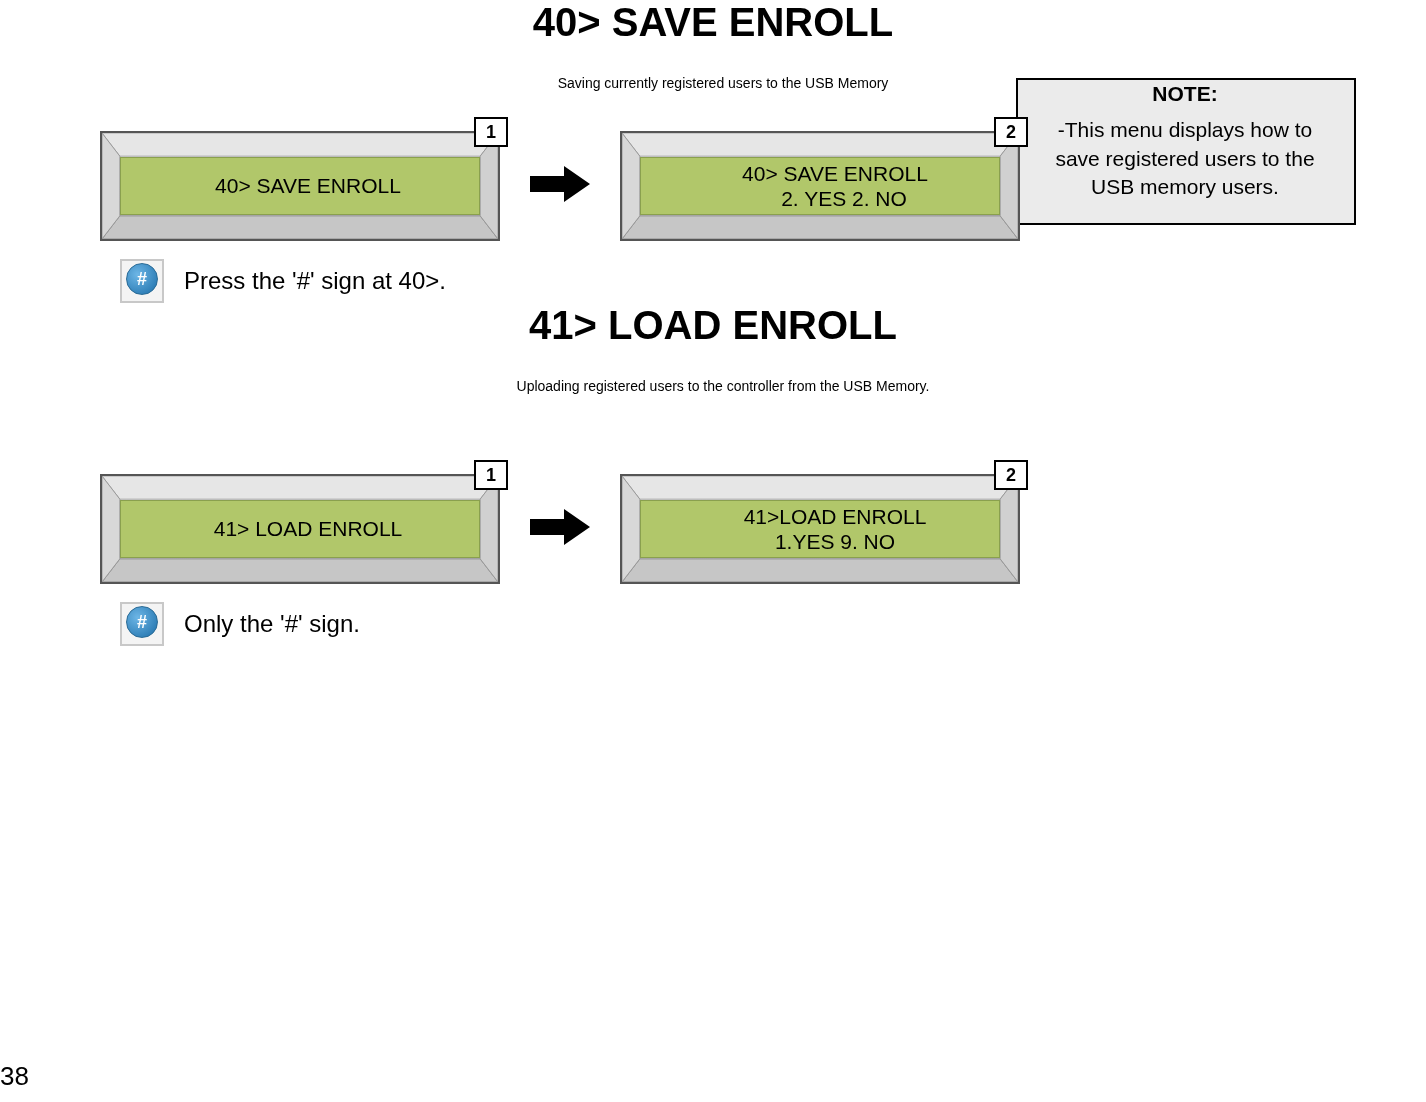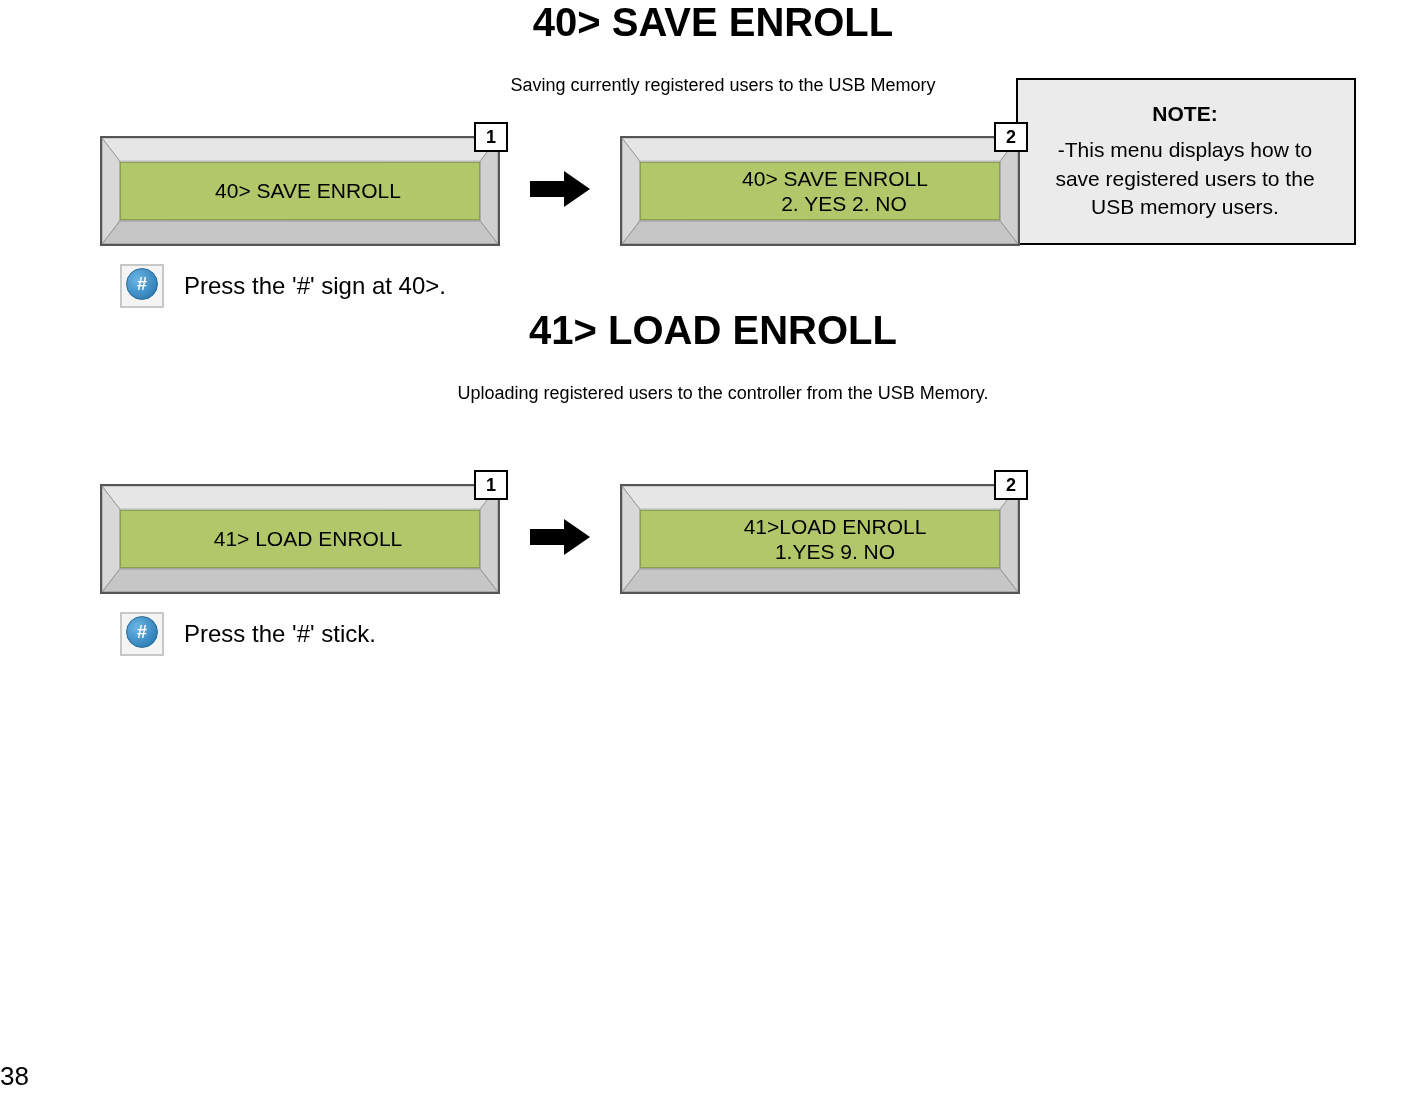--- a/index.html
+++ b/index.html
@@ -16,32 +16,32 @@
     padding: 0 40px;
     position: relative;
     text-align: center;
   }
   h1.section-title {
     font-size: 40px;
     font-weight: bold;
     margin: 0 0 30px 0;
   }
   .desc {
-    font-size: 18px;
+    font-size: 14px;
     margin: 0 0 40px 20px;
   }
 
   .note-box {
     position: absolute;
     right: 70px;
     top: 78px;
     width: 340px;
     border: 2px solid #000;
     background: #ebebeb;
-    padding: 20px 18px 22px 16px;
+    padding: 0 18px 22px 16px;
     font-size: 21px;
     line-height: 1.35;
   }
   .note-title { font-weight: bold; margin-bottom: 8px; }
   .note-line { margin-top: 6px; }
 
   .flow-row {
     display: flex;
     align-items: center;
     gap: 30px;
@@ -258,18 +258,18 @@
         </div>
       </div>
     </div>
 
   </div>
 
   <div class="hash-caption">
     <div class="hash-key">
       <div class="hash-circle">#</div>
     </div>
-    <span class="caption-text">Press the '#' stick.</span>
+    <span class="caption-text">Only the '#' sign.</span>
   </div>
 
 </div>
 
 <div class="page-number">38</div>
 
 </body></html>

